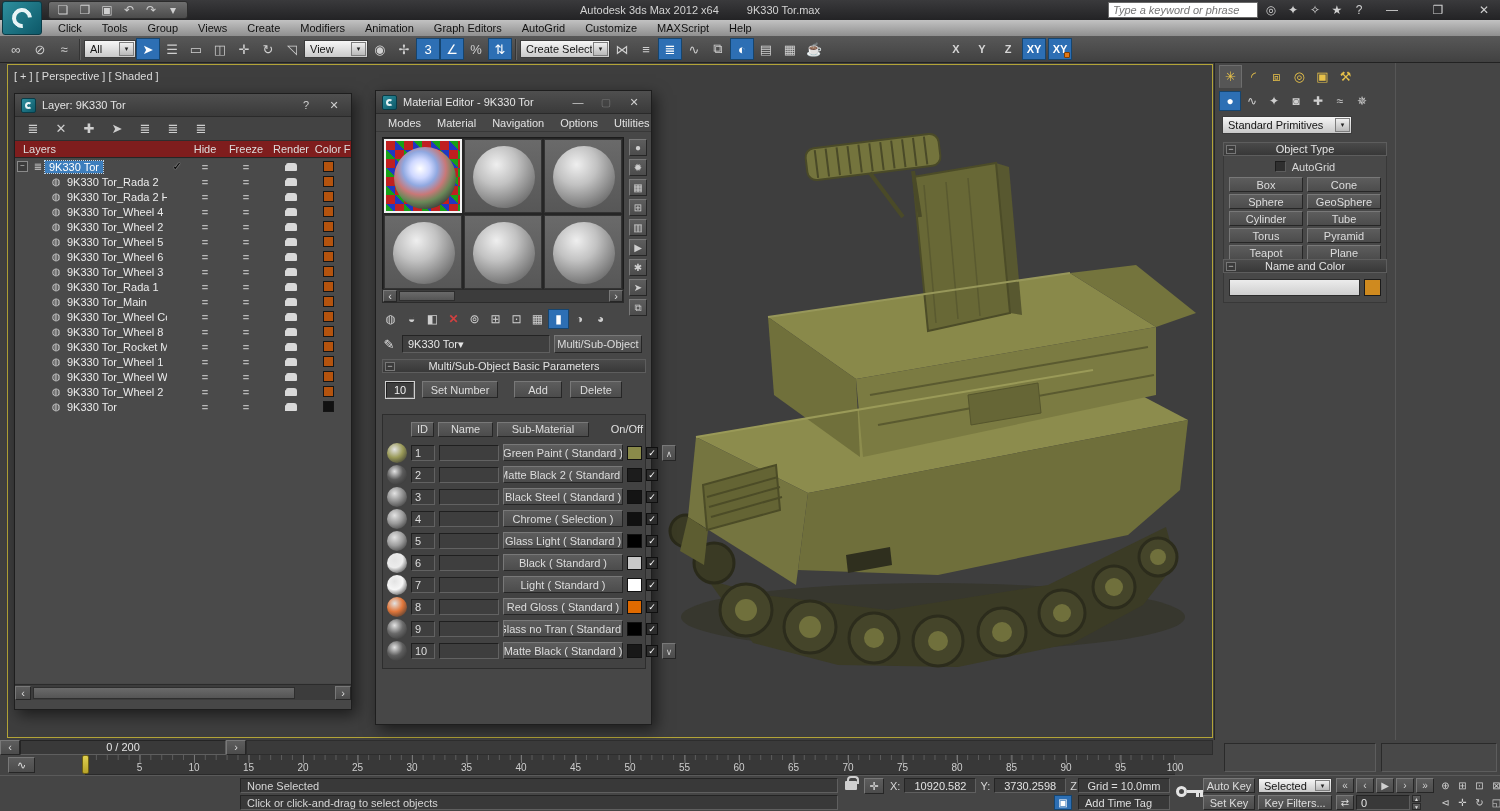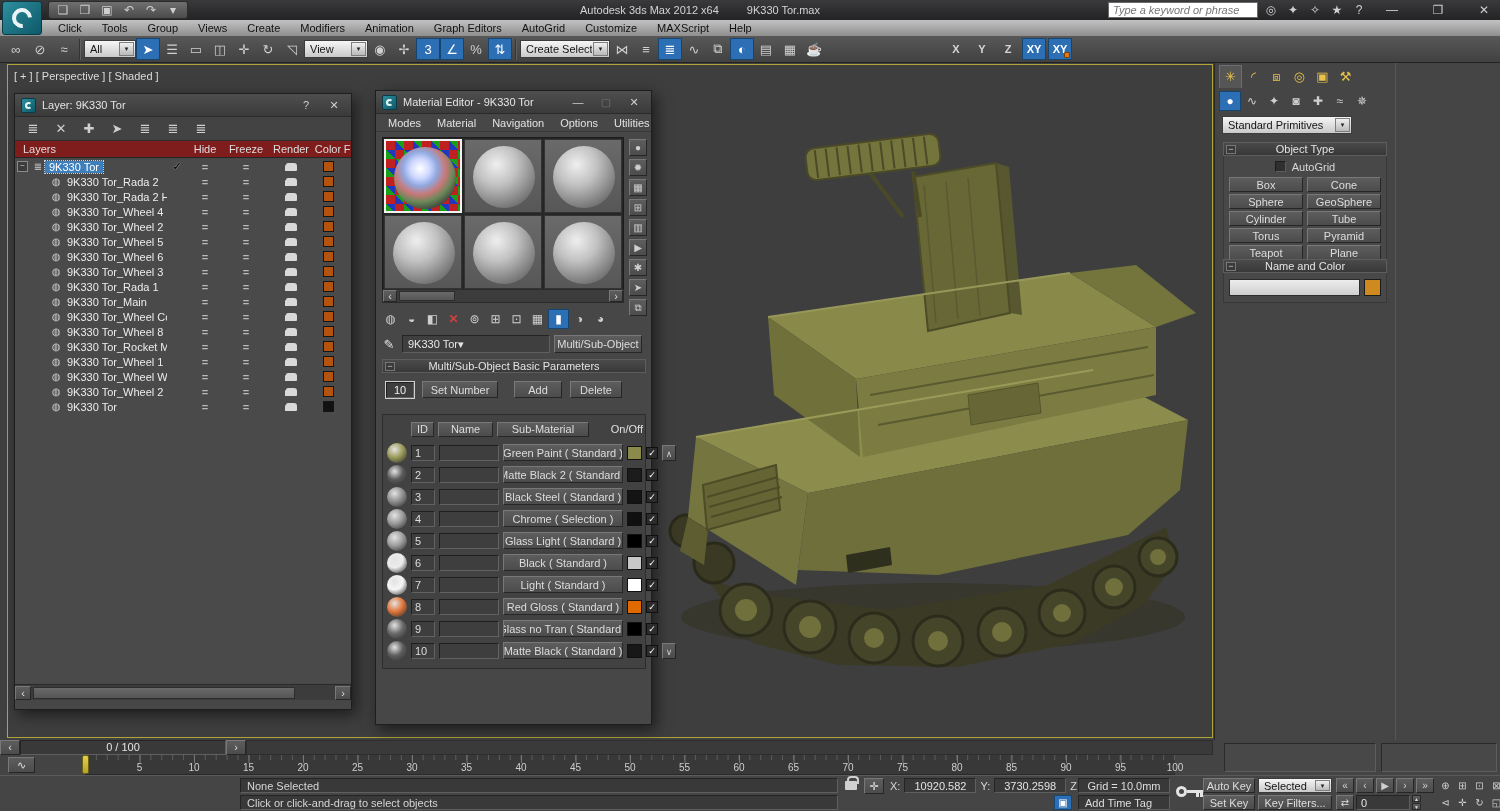--- a/index.html
+++ b/index.html
@@ -1195,21 +1195,21 @@
     <div id="namecolor-body">
       <span id="objname-field"></span>
       <span id="objcolor-swatch" style="background: rgb(207, 138, 31);"></span>
     </div>
   </div>
   <div id="cmdsplit"></div>
 </div>
 
 <div id="timerow" class="abs">
   <span class="scrbtn btn3d">‹</span>
-  <span id="time-display" class="sunken">0 / 100</span>
+  <span id="time-display" class="sunken">0 / 200</span>
   <span class="scrbtn btn3d">›</span>
   <span id="time-track"></span>
 </div>
 <div id="rulerrow" class="abs">
   <span id="minicurve-btn" class="btn3d">∿</span>
   <div id="ruler">
     <div id="ruler-labels">
 
     <span class="tlabel">0</span>
         <span class="tlabel">5</span>

